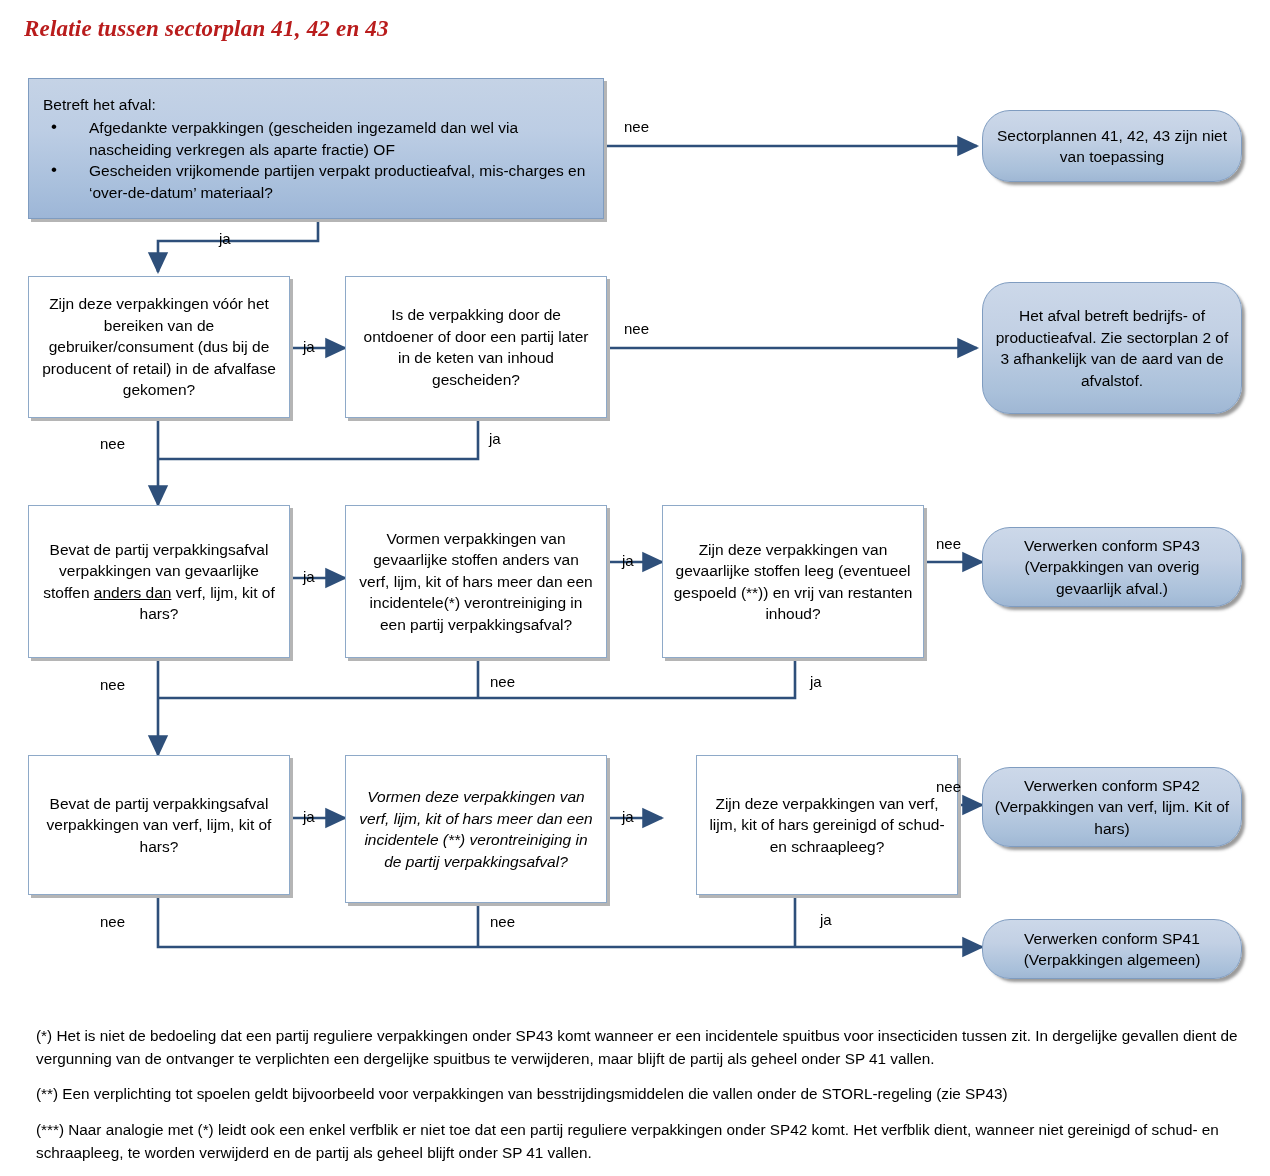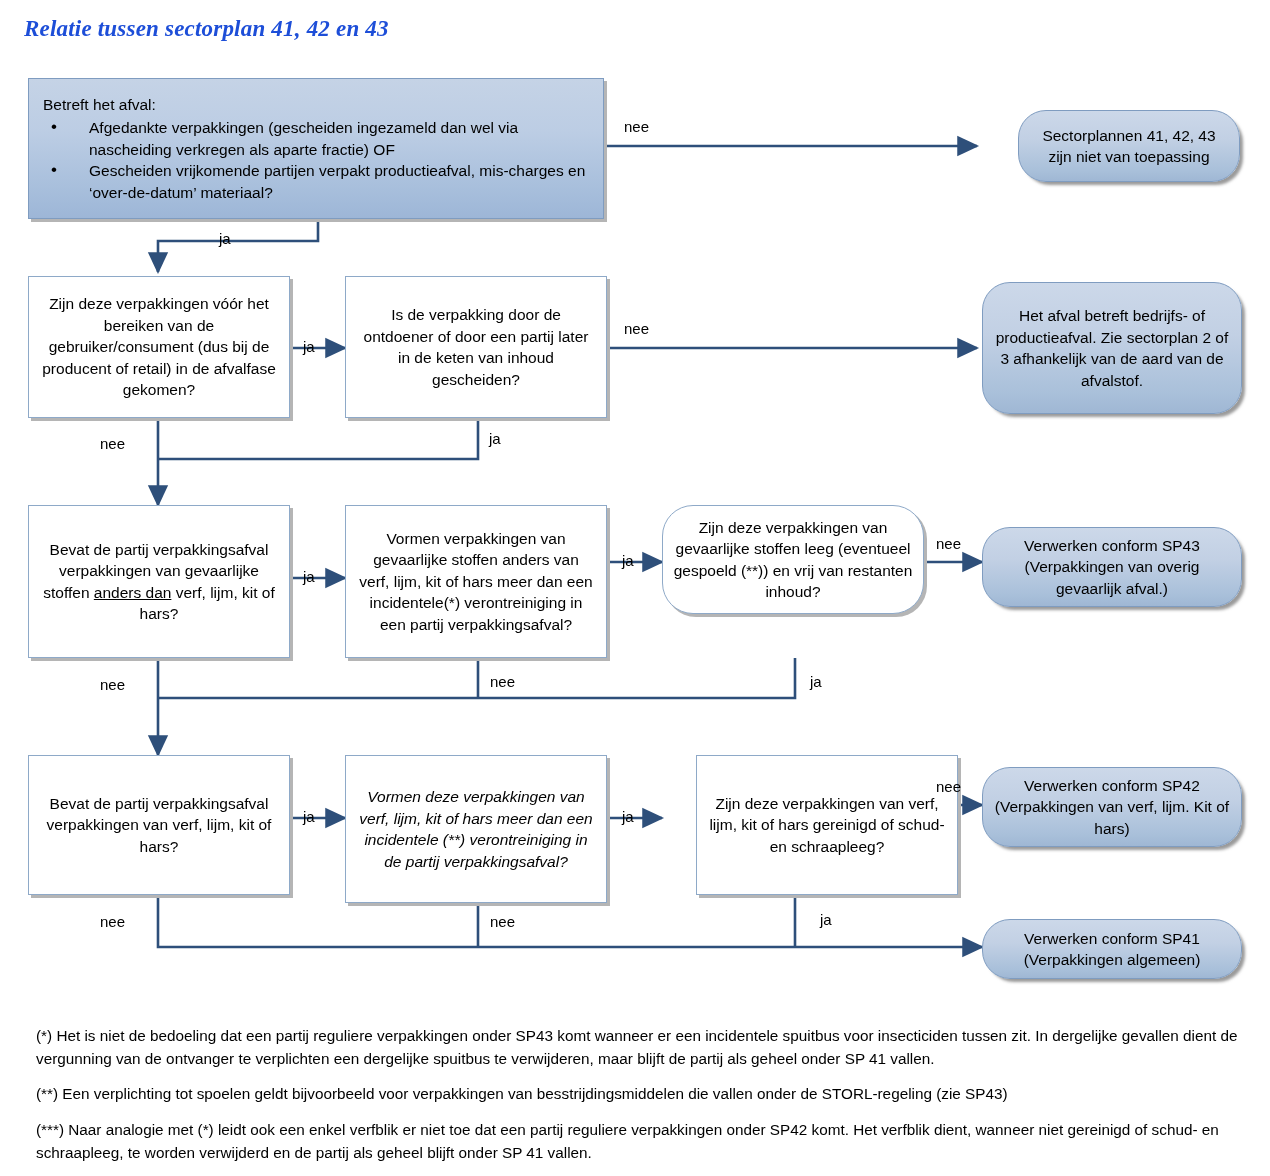--- a/index.html
+++ b/index.html
@@ -12,21 +12,21 @@
     overflow:hidden;
   }
   #stage{position:absolute;left:0;top:0;width:1270px;height:1176px;}
 
   
   .title{
     position:absolute;left:24px;top:14px;
     font-family:"Liberation Serif", serif;
     font-weight:bold;font-style:italic;
     font-size:23px;line-height:30px;
-    color:#1d4ed8;
+    color:#b91c1c;
     letter-spacing:.2px;
     white-space:nowrap;
   }
 
   
   #wires{position:absolute;left:0;top:0;width:1270px;height:1176px;}
 
   
   .node{
     position:absolute;
@@ -147,21 +147,21 @@
   <div class="node rect lead" style="left:28px;top:78px;width:576px;height:141px;">
     <div class="inner">
       <div class="lead-title">Betreft het afval:</div>
       <ul class="bullets">
         <li>Afgedankte verpakkingen (gescheiden ingezameld dan wel via nascheiding verkregen als aparte fractie) OF</li>
         <li>Gescheiden vrijkomende partijen verpakt productieafval, mis-charges en ‘over-de-datum’ materiaal?</li>
       </ul>
     </div>
   </div>
 
-  <div class="node pill" style="left:1018px;top:110px;width:222px;height:72px;text-align:center;">
+  <div class="node pill" style="left:982px;top:110px;width:260px;height:72px;text-align:center;">
     <div class="inner">Sectorplannen 41, 42, 43 zijn niet van toepassing</div>
   </div>
 
   <div class="node rect" style="left:28px;top:276px;width:262px;height:142px;">
     <div class="inner">Zijn deze verpakkingen vóór het bereiken van de gebruiker/consument (dus bij de producent of retail) in de afvalfase gekomen?</div>
   </div>
 
   <div class="node rect" style="left:345px;top:276px;width:262px;height:142px;">
     <div class="inner">Is de verpakking door de ontdoener of door een partij later in de keten van inhoud gescheiden?</div>
   </div>
@@ -171,21 +171,21 @@
   </div>
 
   <div class="node rect" style="left:345px;top:505px;width:262px;height:153px;">
     <div class="inner">Vormen verpakkingen van gevaarlijke stoffen anders van verf, lijm, kit of hars meer dan een incidentele(*) verontreiniging in een partij verpakkingsafval?</div>
   </div>
 
   <div class="node rect" style="left:28px;top:505px;width:262px;height:153px;">
     <div class="inner"><span>Bevat de partij verpakkingsafval verpakkingen van gevaarlijke stoffen </span><span class="u">anders dan</span><span> verf, lijm, kit of hars?</span></div>
   </div>
 
-  <div class="node rect" style="left:662px;top:505px;width:262px;height:109px;border-radius:31px;">
+  <div class="node rect" style="left:662px;top:505px;width:262px;height:153px;">
     <div class="inner">Zijn deze verpakkingen van gevaarlijke stoffen leeg (eventueel gespoeld (**)) en vrij van restanten inhoud?</div>
   </div>
 
   <div class="node pill" style="left:982px;top:527px;width:260px;height:80px;">
     <div class="inner">Verwerken conform SP43 (Verpakkingen van overig gevaarlijk afval.)</div>
   </div>
 
   <div class="node rect" style="left:28px;top:755px;width:262px;height:140px;">
     <div class="inner">Bevat de partij verpakkingsafval verpakkingen van verf, lijm, kit of hars?</div>
   </div>

